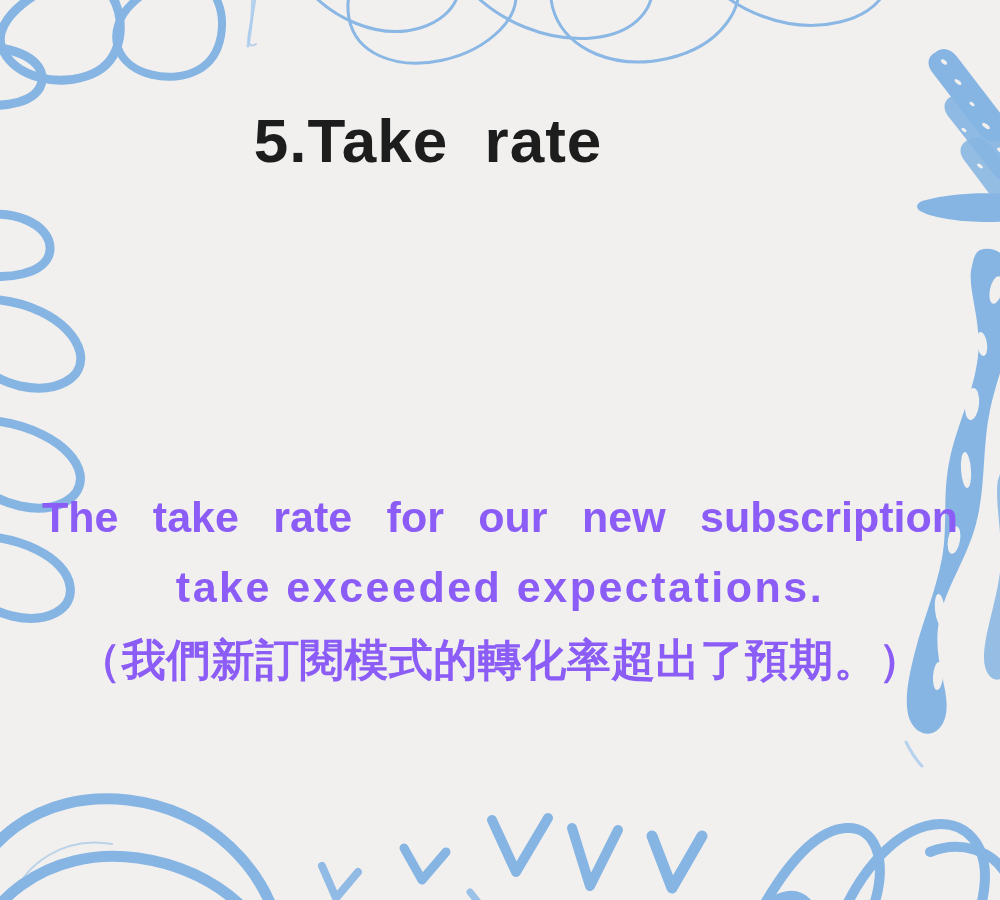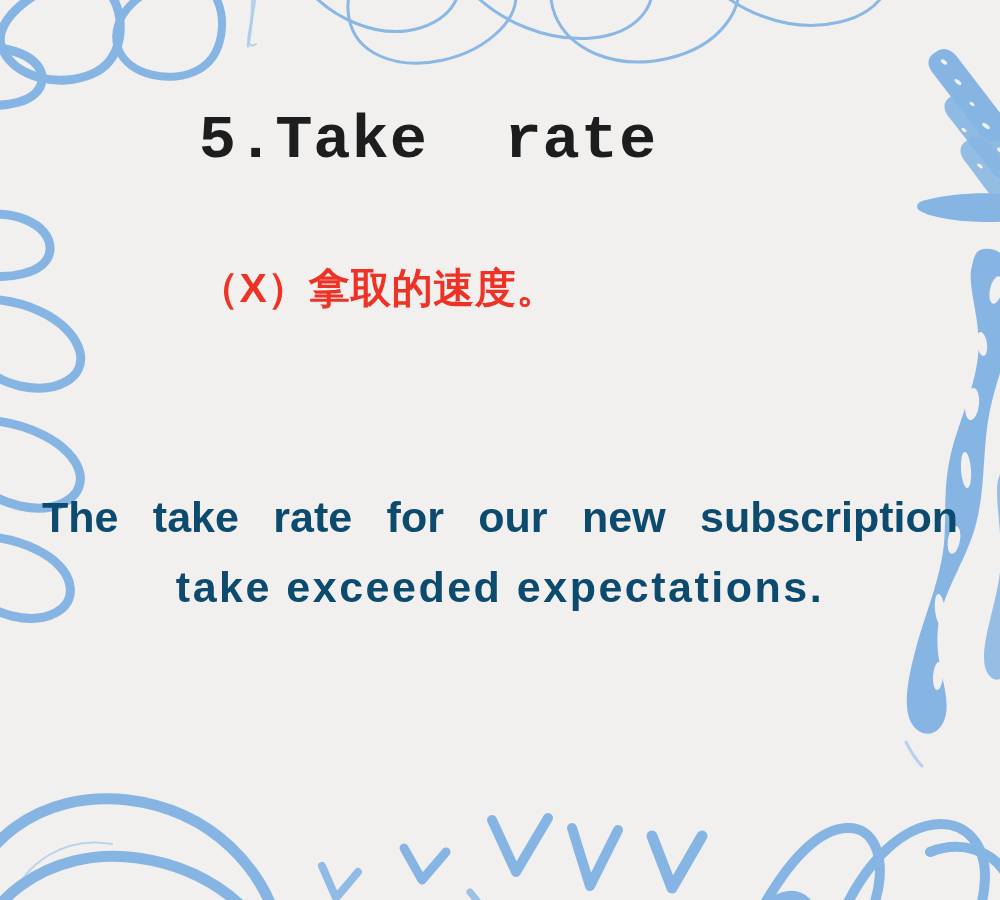--- a/index.html
+++ b/index.html
@@ -38,21 +38,21 @@
     width: 1000px;
     height: 900px;
   }
 
   .title {
     position: absolute;
     left: 0;
     top: 108px;
     width: 856px;
     text-align: center;
-    font-family: Liberation Mono, monospace;
+    font-family: Liberation Sans, sans-serif;
     font-weight: 700;
     font-size: 62px;
     letter-spacing: 1px;
     color: #1d1d1d;
     line-height: 1.05;
     white-space: pre;
   }
 
   .red-block {
     position: absolute;
@@ -66,21 +66,21 @@
     line-height: 1.48;
     letter-spacing: 0.5px;
   }
   .red-line { display: block; white-space: pre; }
 
   .body-block {
     position: absolute;
     left: 42px;
     top: 483px;
     width: 916px;
-    color: #0c4a6e;
+    color: #8b5cf6;
     font-family: "Liberation Sans", sans-serif;
     font-weight: 700;
     font-size: 43px;
     line-height: 1.62;
   }
   .en-line-1 {
     display: block;
     text-align: justify;
     text-align-last: justify;
     white-space: pre;
@@ -205,22 +205,22 @@
       <path d="M 252 -10 C 254 14 250 34 248 46"></path>
       <path d="M 906 742 C 912 754 918 762 922 766"></path>
     </g>
   </svg>
 
   <div id="content">
 
     <div class="title">5.Take  rate</div>
 
     <div class="red-block">
-      <span class="red-line">（X）拿取的速度。</span>
     </div>
 
     <div class="body-block">
       <span class="en-line-1">The take rate for our new subscription</span>
       <span class="en-line-2">take exceeded expectations.</span>
+      <span class="zh-line">（我們新訂閱模式的轉化率超出了預期。）</span>
     </div>
 
   </div>
 </div>
 
 </body></html>

